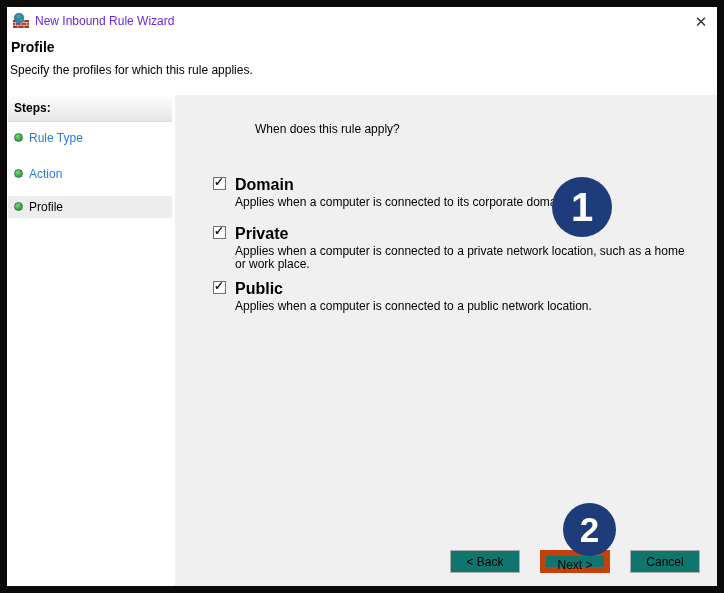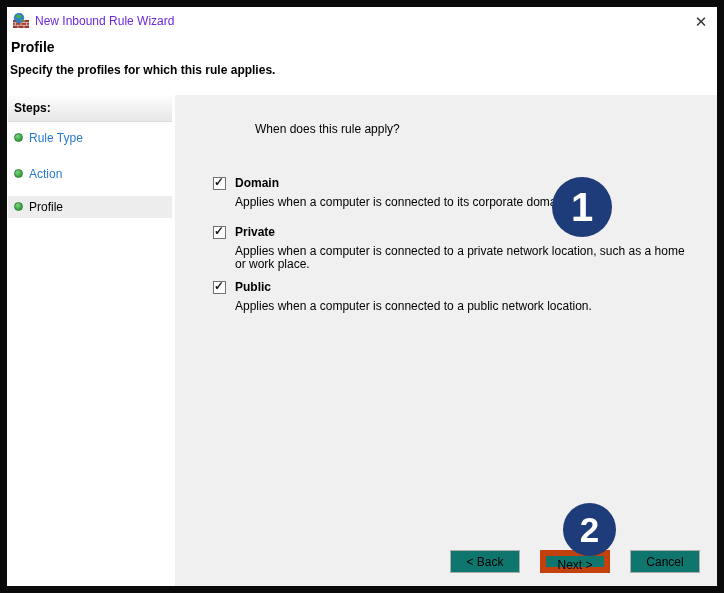--- a/index.html
+++ b/index.html
@@ -9,21 +9,21 @@
 
   
   .titlebar { position:absolute; left:0; top:0; width:710px; height:30px; background:#fff; }
   .app-icon { position:absolute; left:5px; top:6px; width:18px; height:16px; }
   .title-text { position:absolute; left:28px; top:7px; font-size:12px; color:#6d28d9; white-space:nowrap; }
   .close-btn { position:absolute; right:4px; top:3px; width:24px; height:24px; text-align:center;
                line-height:24px; font-size:15px; color:#333; cursor:default; }
 
   
   .hdr-title { position:absolute; left:4px; top:32px; font-size:14px; font-weight:bold; color:#000; }
-  .hdr-sub   { position:absolute; left:3px; top:56px; font-size:12px; color:#000;font-weight:bold; }
+  .hdr-sub   { position:absolute; left:3px; top:56px; font-size:12px; color:#000; }
 
   
   .sidebar { position:absolute; left:0; top:88px; width:166px; height:491px; background:#fff; }
   .main    { position:absolute; left:168px; top:88px; width:542px; height:491px; background:#f0f0f0; }
 
   .steps-band { position:absolute; left:1px; top:1px; width:164px; height:26px;
                 background:linear-gradient(#fdfdfd,#e6e6e6); border-bottom:1px solid #dcdcdc; }
   .steps-heading { position:absolute; left:6px; top:5px; font-size:12px; font-weight:bold; color:#000; }
 
   .step { position:absolute; left:1px; width:164px; height:22px; }
@@ -33,21 +33,21 @@
             border:1px solid #2e7d36; }
   .step-label { position:absolute; left:21px; top:4px; font-size:12px; color:#2b7bd4; white-space:nowrap; }
   .step.current .step-label { color:#000; }
 
   .question { position:absolute; left:80px; top:27px; font-size:12px; color:#000; }
 
   .profile-row { position:absolute; left:0; width:520px; }
   .checkbox { position:absolute; left:38px; top:0; width:13px; height:13px; background:#fff;
               border:1px solid #707070; }
   .checkbox .check { position:absolute; left:0px; top:-3px; font-size:12px; font-weight:bold; color:#1a1a1a; }
-  .profile-label { position:absolute; left:60px; top:-1px; font-size:12px; font-weight:bold; color:#000; white-space:nowrap; }
+  .profile-label { position:absolute; left:60px; top:-1px; font-size:16px; font-weight:bold; color:#000; white-space:nowrap; }
   .profile-desc { position:absolute; left:60px; top:19px; width:462px; font-size:12px; line-height:13px; color:#000; }
 
   
   .btn { position:absolute; top:455px; width:70px; height:23px; background:#0f766e;
          border:1px solid #adadad; font-size:12px; color:#000; text-align:center; line-height:20px; }
   .btn-back   { left:275px; }
   .btn-next   { left:365px; border:6px solid #c2410c; line-height:18px; }
   .btn-cancel { left:455px; }
 
   

